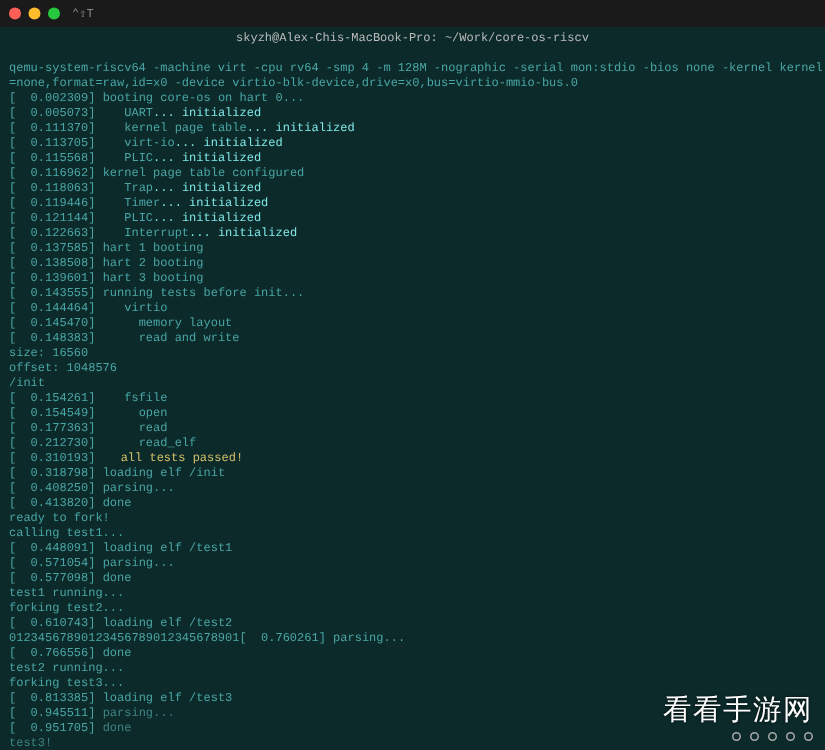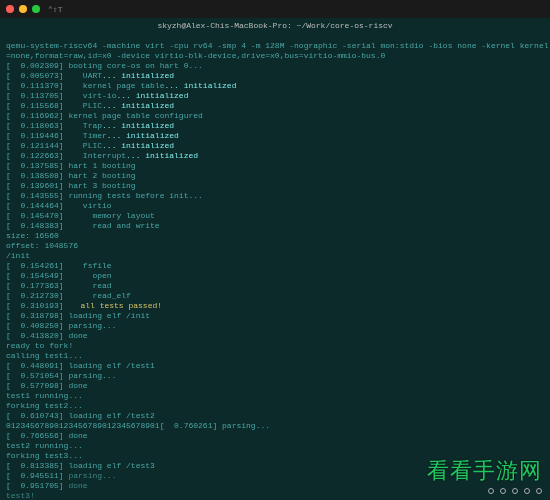--- a/index.html
+++ b/index.html
@@ -59,22 +59,22 @@
   .watermark {
     position: absolute;
     right: 8px;
     bottom: 6px;
     display: flex;
     flex-direction: column;
     align-items: flex-end;
   }
   .wm-cn {
     font-family: Liberation Mono, monospace;
-    font-size: 22px;
-    color: #22c55e;
+    font-size: 19px;
+    color: #ffffff;
     letter-spacing: 1px;
     text-shadow: 0 0 2px rgba(0,0,0,0.8);
   }
   .wm-dots {
     display: flex;
     gap: 6px;
     margin-top: 2px;
   }
   .wm-dot {
     width: 6px; height: 6px;

